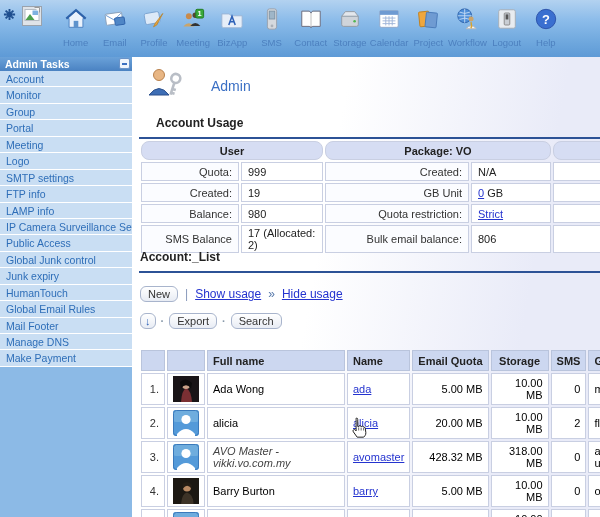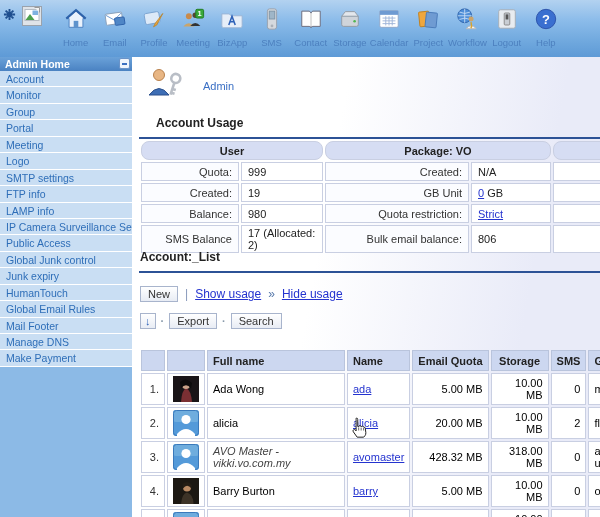--- a/index.html
+++ b/index.html
@@ -30,39 +30,39 @@
     font-size:10.5px;color:#2e6eb8;background:#c9def3;border-bottom:1px solid #fff;
     cursor:pointer;white-space:nowrap;overflow:hidden;}
 
   
   .content{position:absolute;left:132px;top:57px;right:0;bottom:0;overflow:hidden;
     background:linear-gradient(100deg,#ffffff 40%,#e9ebf8 80%);}
   .content-inner{position:relative;width:680px;height:100%;}
 
   .admin-hd{position:absolute;left:14px;top:8px;display:flex;align-items:center;}
   .admin-hd svg{width:37px;height:37px;}
-  .admin-title{font-size:11px;color:#3a6fc4;margin-left:20px;}
+  .admin-title{font-size:14px;color:#3a6fc4;margin-left:28px;}
 
   .usage-heading{position:absolute;left:24px;top:59px;font-size:12px;font-weight:bold;color:#222;}
 
   .usage-wrap{position:absolute;left:7px;top:80px;border-top:2px solid #2c5296;padding-top:0px;}
   table.grid{border-collapse:separate;border-spacing:2px;font-size:11px;}
   table.grid td,table.grid th{border:1px solid #c9cfe2;background:#fff;padding:1px 6px;height:15px;box-sizing:content-box;}
   .u-head{background:#d6ddf3 !important;font-weight:bold;text-align:center;color:#222;border-radius:8px;}
   .u-label{text-align:right;color:#333;background:#fbfcff !important;}
   .u-val{text-align:left;color:#222;}
   a.lnk{color:#2433cf;text-decoration:underline;cursor:pointer;}
 
   .list-heading{position:absolute;left:8px;top:193px;font-size:12px;font-weight:bold;color:#222;}
   .list-rule{position:absolute;left:7px;top:214px;width:660px;border-top:2px solid #2c5296;}
 
   .row1{position:absolute;left:8px;top:229px;display:flex;align-items:center;gap:7px;font-size:12px;}
   .row2{position:absolute;left:8px;top:256px;display:flex;align-items:center;gap:5px;font-size:11px;}
   .btn{display:inline-block;background:linear-gradient(#ffffff,#e8ecf4);
-    border:1px solid #a8b4cc;border-radius:0;font-size:11px;color:#333;
+    border:1px solid #a8b4cc;border-radius:6px;font-size:11px;color:#333;
     padding:1px 7px;cursor:pointer;font-family:"Liberation Sans",sans-serif;}
   .mini{padding:1px 4px;color:#2e62b8;}
   .pipe{color:#8899bb;}
   .raquo{color:#5577aa;font-size:12px;}
   .dot{color:#8899aa;font-weight:bold;}
 
   .list-wrap{position:absolute;left:7px;top:291px;}
   table.list td,table.list th{vertical-align:middle;}
   table.list th{background:#ccd7f0;color:#222;font-weight:bold;border:1px solid #b9c4dc;
     padding:2px 5px;white-space:nowrap;overflow:hidden;}
@@ -210,21 +210,21 @@
               <circle cx="13" cy="13" r="10.5" fill="#3a6fd0" stroke="#2a50a8"></circle>
               <text x="13" y="18" text-anchor="middle" font-size="14" font-weight="bold" fill="#fff" font-family="Liberation Sans, sans-serif">?</text>
             </svg></span>
           <span class="nav-label">Help</span>
         </div>
       </div>
   </div>
 
   <div class="sidebar">
     <div class="side-header">
-      <span>Admin Home</span>
+      <span>Admin Tasks</span>
       <span class="collapse-btn">
           <i></i>
         </span>
     </div>
     <div id="side-items">
         <div class="side-item">Account</div>
         <div class="side-item">Monitor</div>
         <div class="side-item">Group</div>
         <div class="side-item">Portal</div>
         <div class="side-item">Meeting</div>

